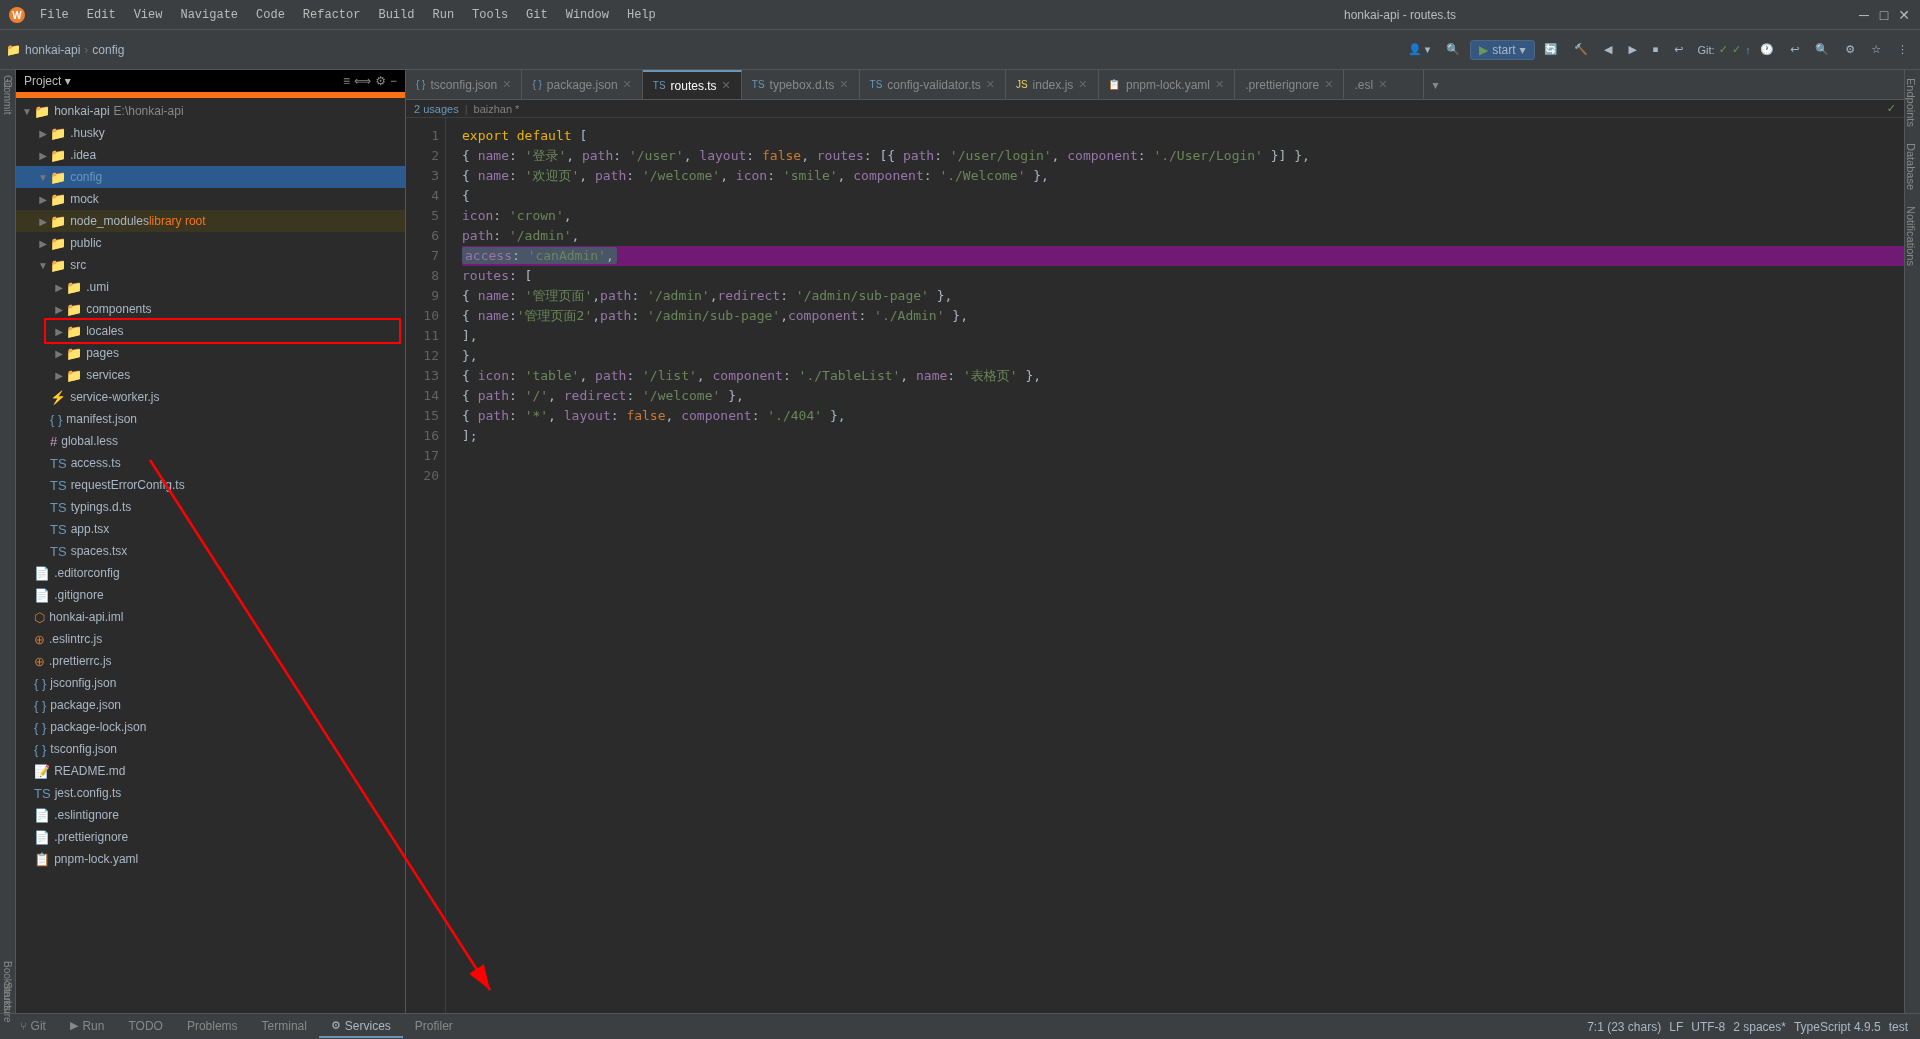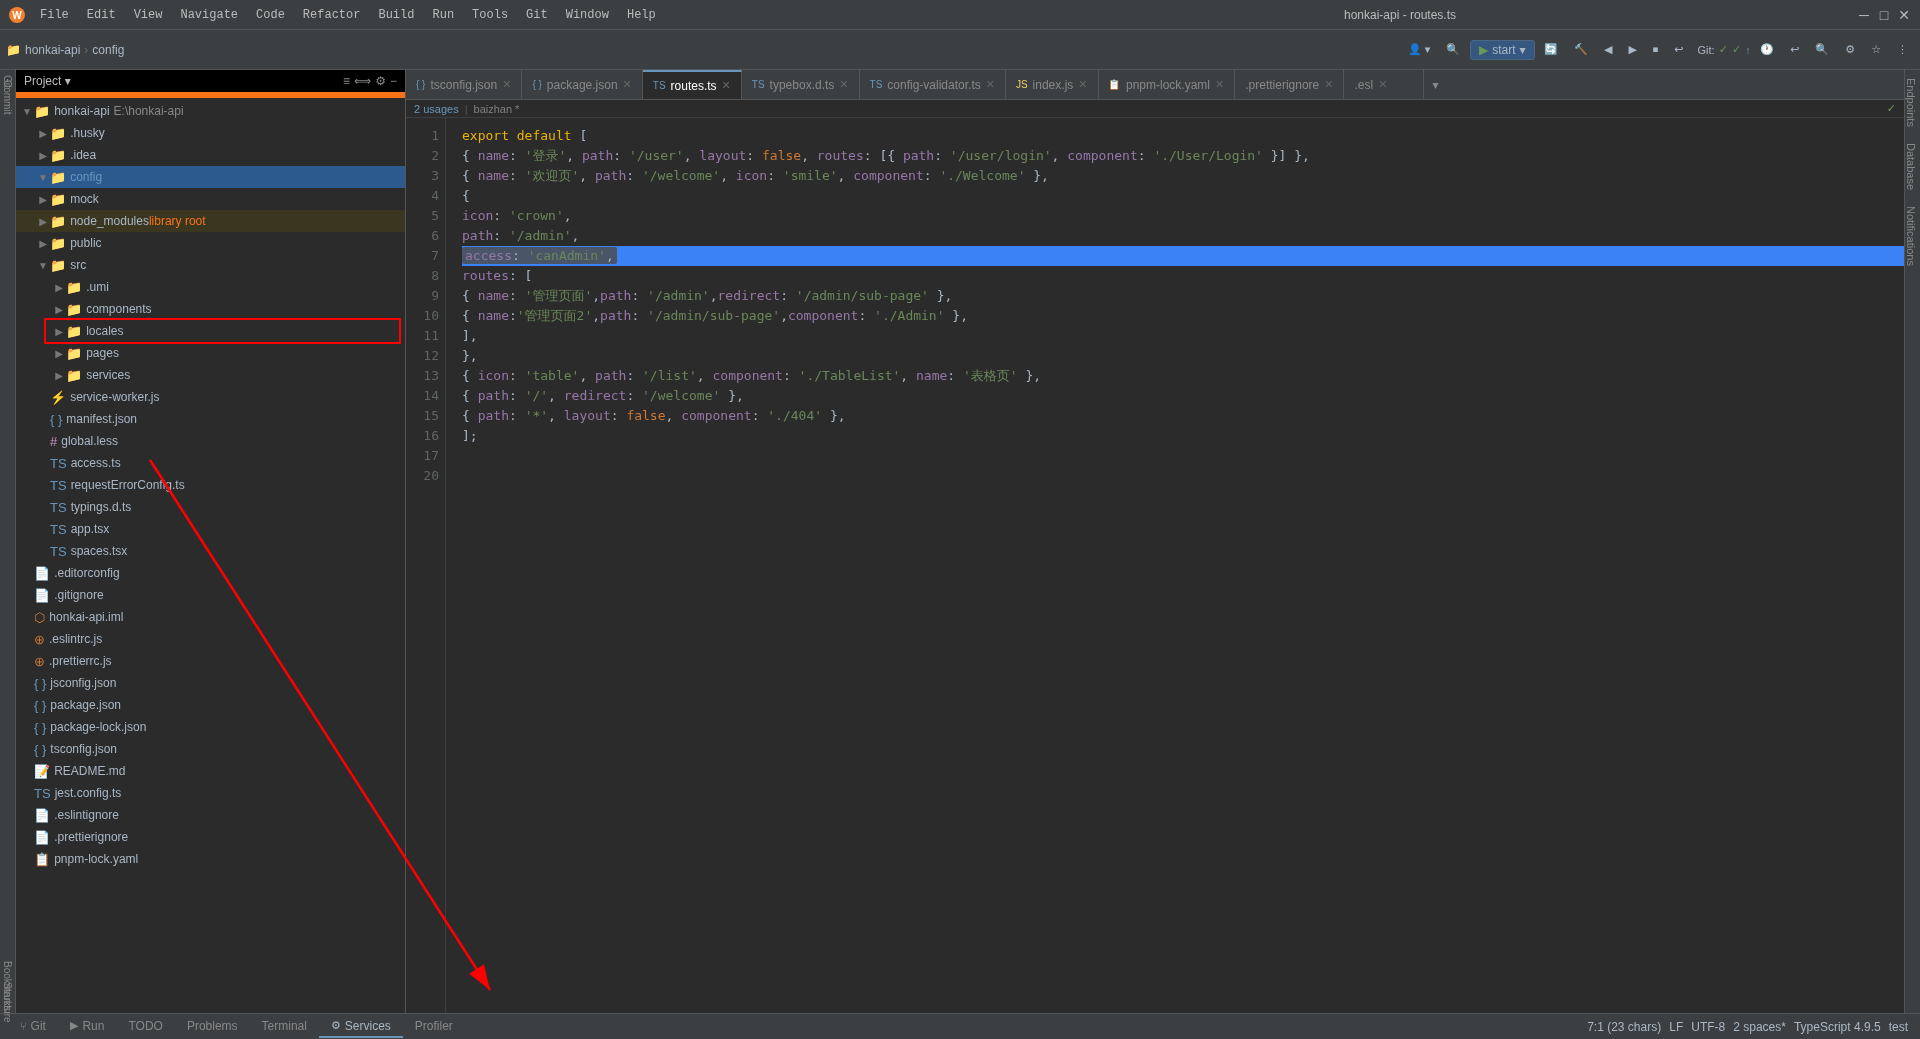--- a/index.html
+++ b/index.html
@@ -55,21 +55,21 @@
     #editor-content { flex: 1; display: flex; overflow: hidden; }
     #line-numbers { width: 40px; background: #2b2b2b; text-align: right; padding: 8px 6px 8px 0; color: #606366; font-size: 13px; font-family: 'Consolas', monospace; line-height: 20px; border-right: 1px solid #3c3f41; user-select: none; }
     #code-area { flex: 1; padding: 8px 0 8px 16px; font-family: 'Consolas', monospace; font-size: 13px; line-height: 20px; overflow: auto; position: relative; }
 
     
     .kw { color: #eab308; }
     .str { color: #6a8759; }
     .prop { color: #9876aa; }
     .bool { color: #cc7832; }
     .line { display: block; min-height: 20px; }
-    .line-selected { background: #3b82f6; }
+    .line-selected { background: #701a75; }
 
     
     #right-sidebar { width: 16px; background: #3c3f41; border-left: 1px solid #555; display: flex; flex-direction: column; }
     .right-tab { writing-mode: vertical-rl; padding: 8px 3px; font-size: 11px; color: #888; cursor: pointer; border-left: 2px solid transparent; }
     .status-item { display: flex; align-items: center; gap: 3px; cursor: pointer; padding: 0 4px; }
 
     
     #bottom-bar { display: flex; align-items: center; background: #3c3f41; height: 26px; padding: 0 8px; border-top: 1px solid #555; gap: 0; }
     .bottom-tab { padding: 3px 12px; cursor: pointer; font-size: 12px; color: #888; display: flex; align-items: center; gap: 4px; border-bottom: 2px solid transparent; }
     .bottom-tab.active { color: #a9b7c6; border-bottom-color: #6897bb; }

